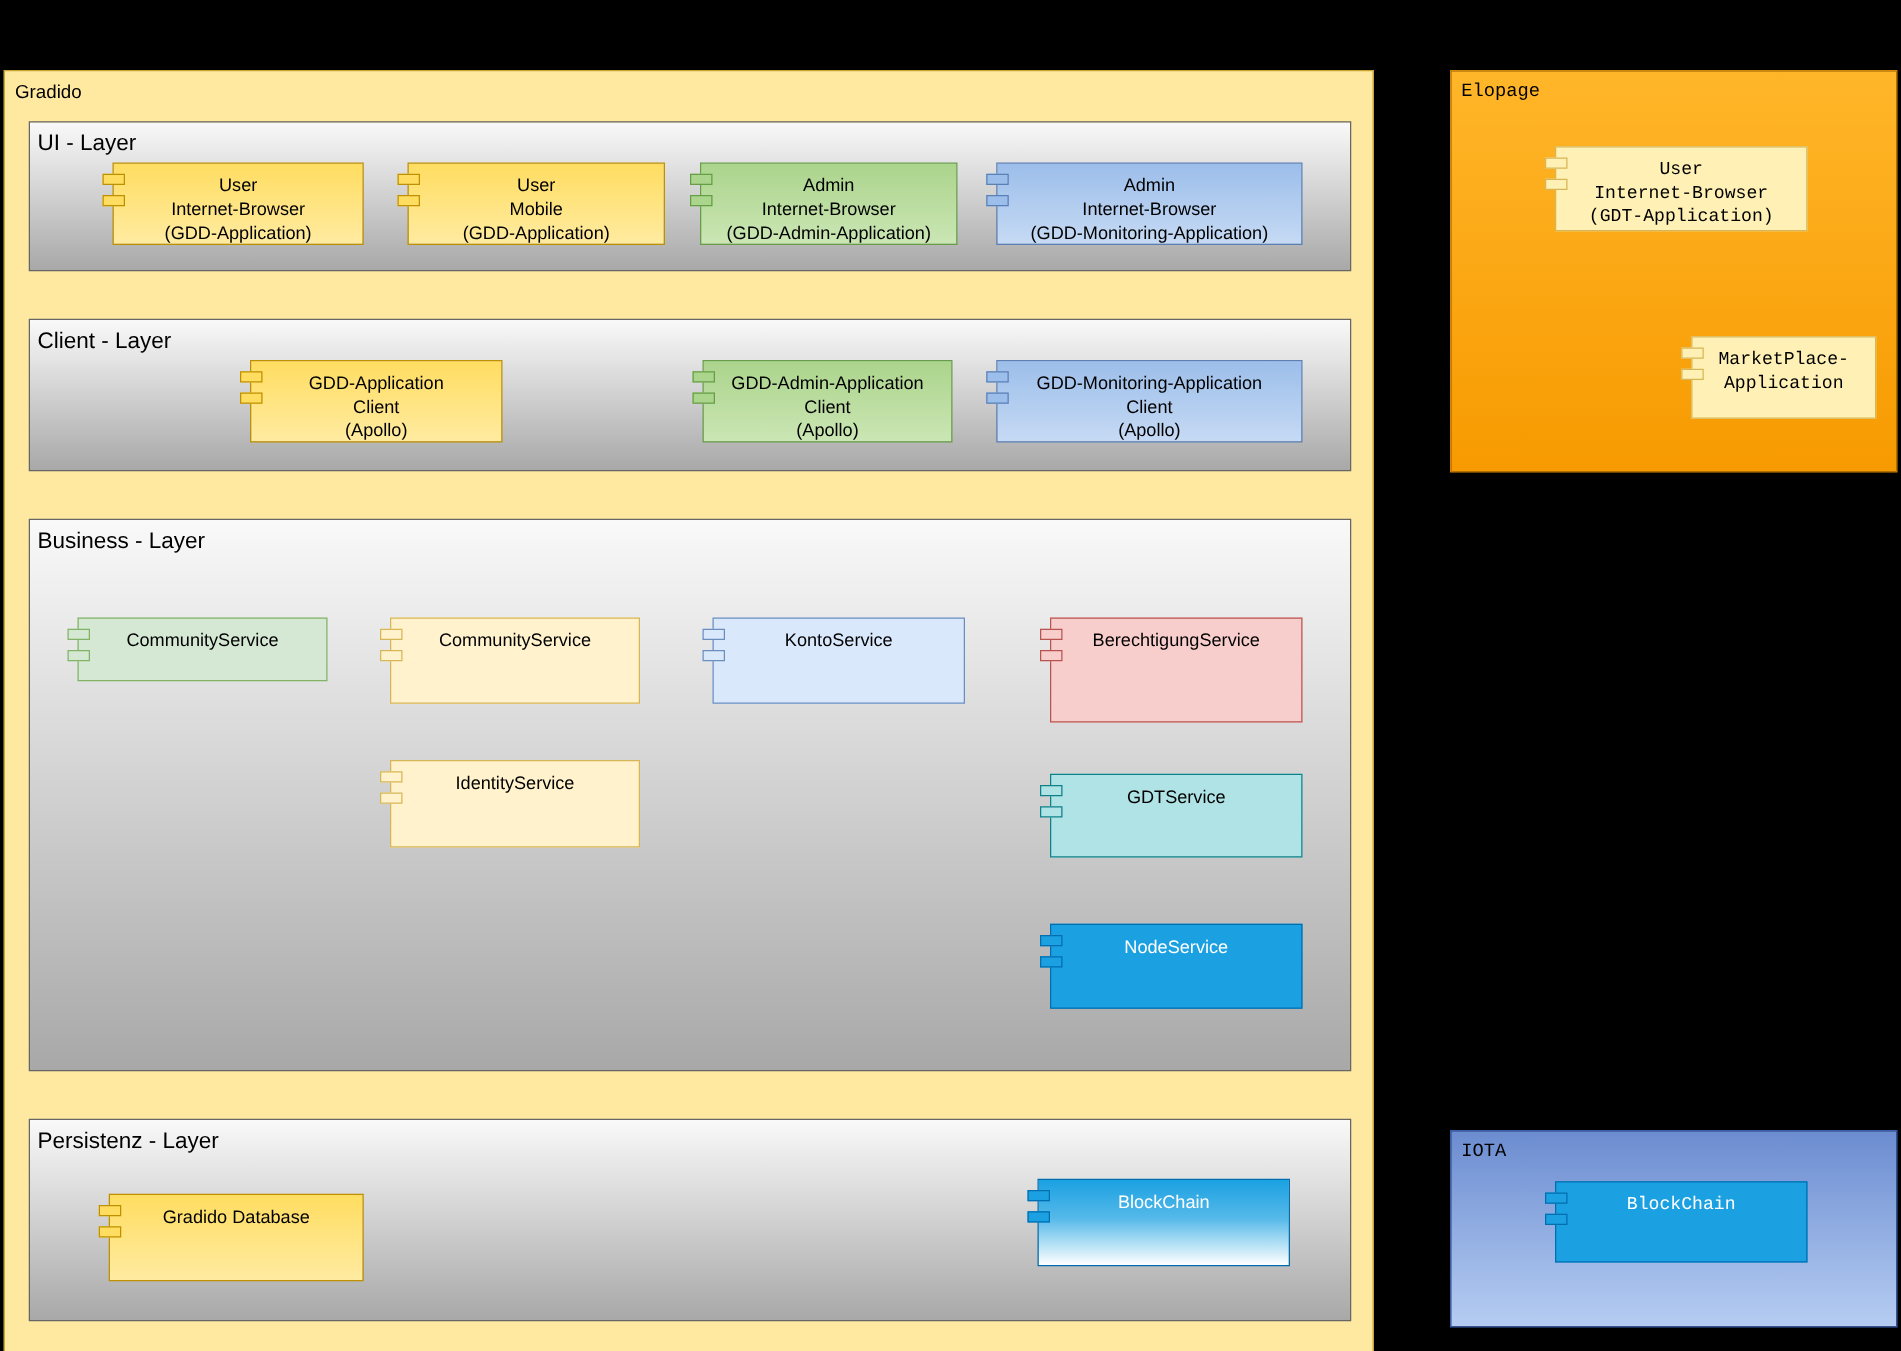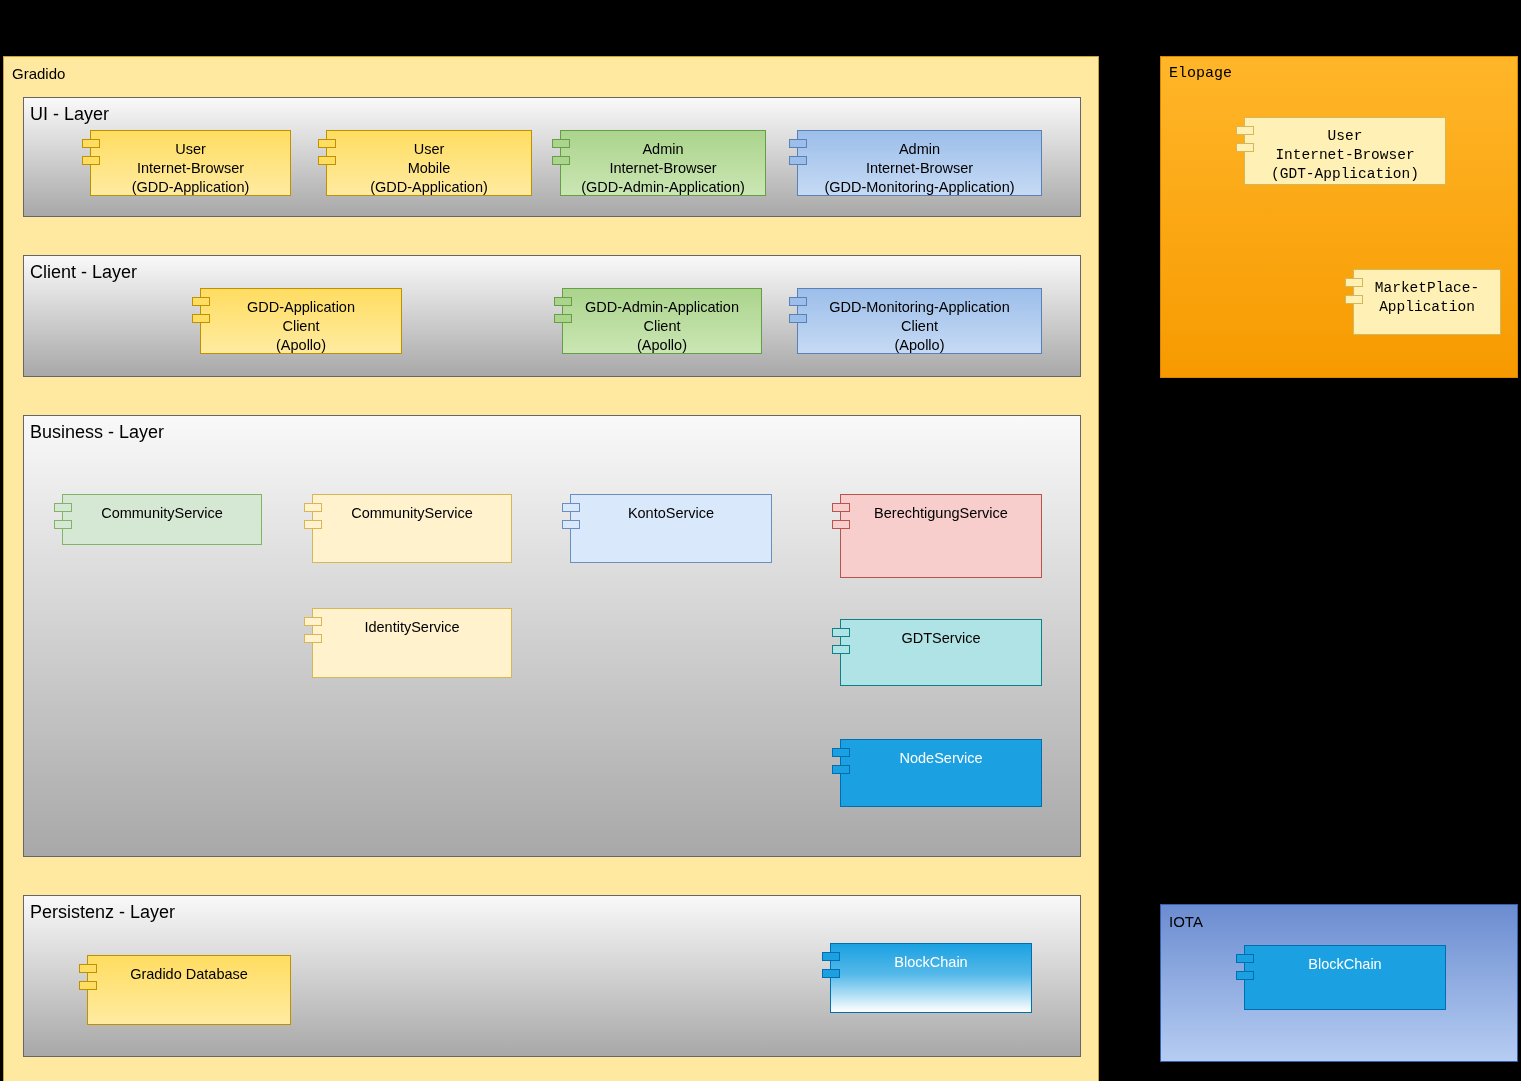--- a/index.html
+++ b/index.html
@@ -74,20 +74,21 @@
   #elopage {
     left: 1160px; top: 40px; width: 358px; height: 322px;
     background: linear-gradient(180deg, #ffb629 0%, #f79a00 100%);
     border: 1px solid #d78800;
     font-family: Liberation Mono, monospace;
   }
   #iota {
     left: 1160px; top: 888px; width: 358px; height: 158px;
     background: linear-gradient(180deg, #6b8cd0 0%, #b6cdf2 100%);
     border: 1px solid #3a5fae;
+    font-family: Liberation Mono, monospace;
   }
 </style>
 </head>
 <body>
 
 <div id="canvas">
 
   <div id="gradido" class="container">
     <span class="ctr-label">Gradido</span>
 

